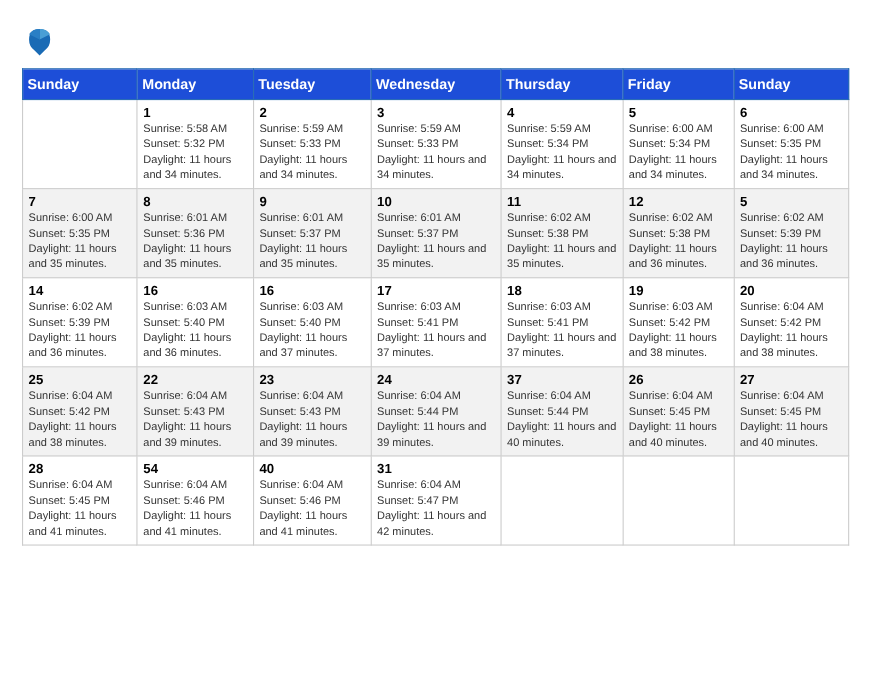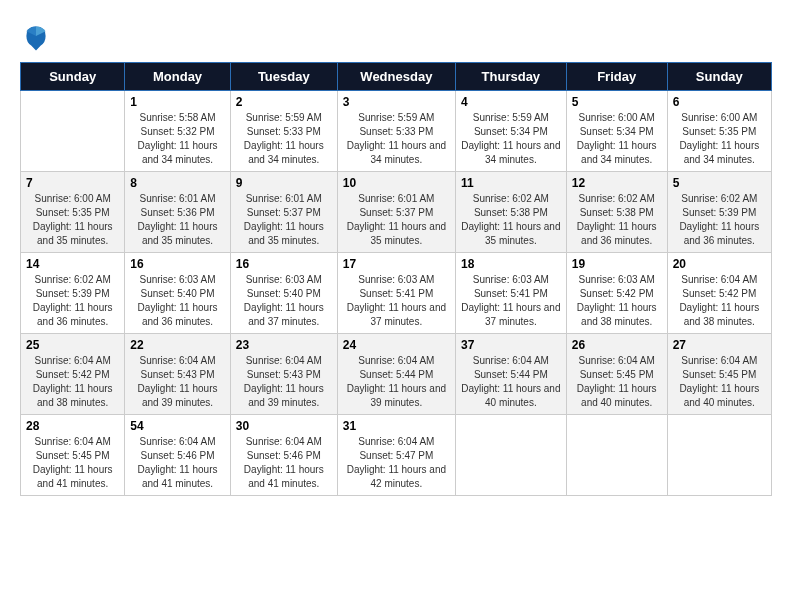--- a/index.html
+++ b/index.html
@@ -42,24 +42,24 @@
     .location {
       font-size: 16px;
       color: #555;
     }
     table {
       width: 100%;
       border-collapse: collapse;
       font-size: 11px;
     }
     thead tr th {
-      background-color: #0f172a;
+      background-color: #1d4ed8;
       color: #fff;
       padding: 6px 4px;
-      text-align: center;
+      text-align: left;
       font-size: 13px;
       border: 1px solid #2a6db5;
     }
     tbody tr td {
       border: 1px solid #ccc;
       padding: 4px 5px;
       vertical-align: top;
       min-height: 70px;
       background: #fff;
     }
@@ -68,21 +68,20 @@
     }
     .day-num {
       font-weight: bold;
       font-size: 12px;
       margin-bottom: 2px;
     }
     .day-info {
       font-size: 10px;
       color: #333;
       line-height: 1.4;
-      text-align: center;
     }
     .empty-cell {
       background: #fff !important;
     }
   </style>
 </head>
 <body>
 
 <div class="header">
   <div class="logo">
@@ -235,21 +234,21 @@
       <tr>
         <td>
           <div class="day-num">28</div>
           <div class="day-info">Sunrise: 6:04 AM<br>Sunset: 5:45 PM<br>Daylight: 11 hours and 41 minutes.</div>
         </td>
         <td>
           <div class="day-num">54</div>
           <div class="day-info">Sunrise: 6:04 AM<br>Sunset: 5:46 PM<br>Daylight: 11 hours and 41 minutes.</div>
         </td>
         <td>
-          <div class="day-num">30</div>
+          <div class="day-num">40</div>
           <div class="day-info">Sunrise: 6:04 AM<br>Sunset: 5:46 PM<br>Daylight: 11 hours and 41 minutes.</div>
         </td>
         <td>
           <div class="day-num">31</div>
           <div class="day-info">Sunrise: 6:04 AM<br>Sunset: 5:47 PM<br>Daylight: 11 hours and 42 minutes.</div>
         </td>
         <td class="empty-cell"></td>
         <td class="empty-cell"></td>
         <td class="empty-cell"></td>
       </tr>

